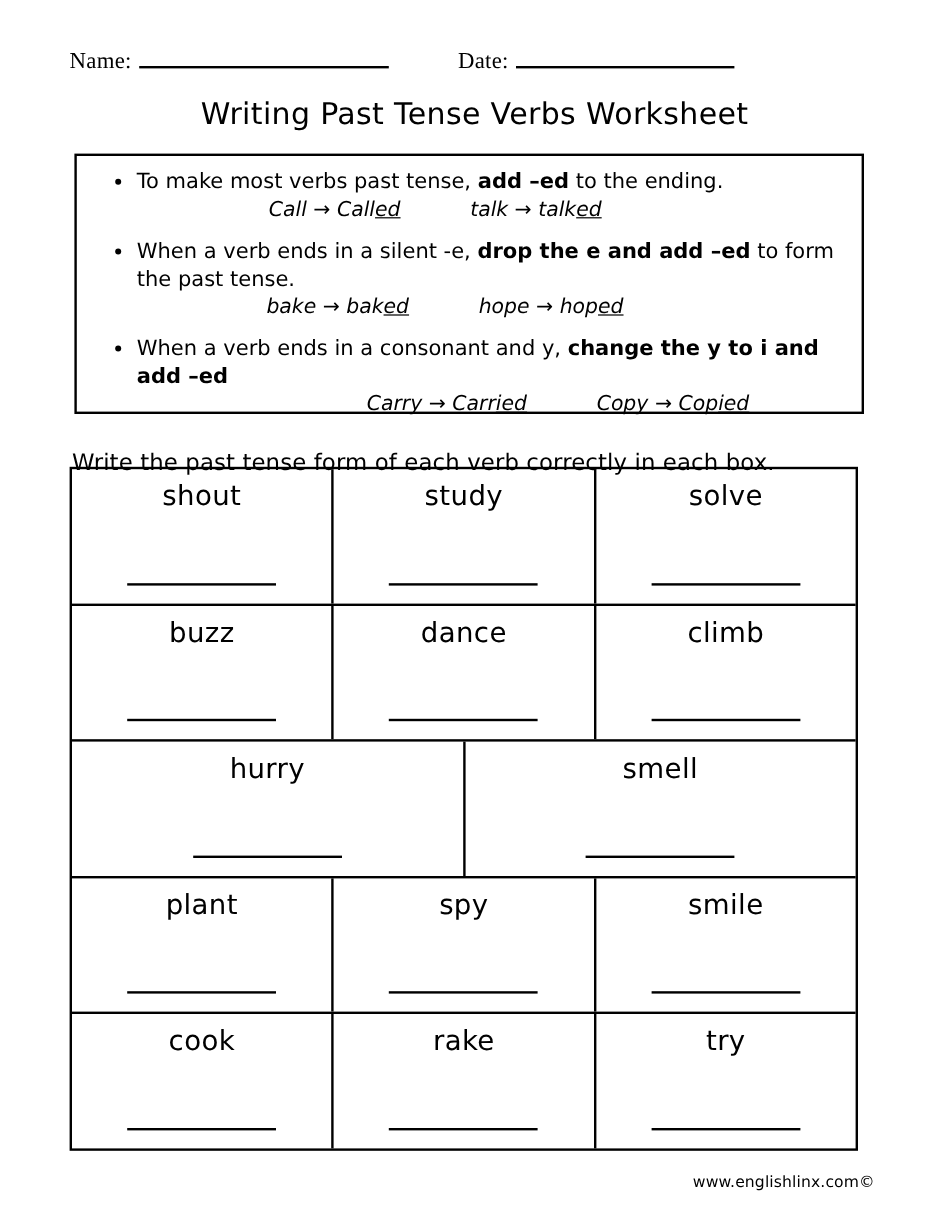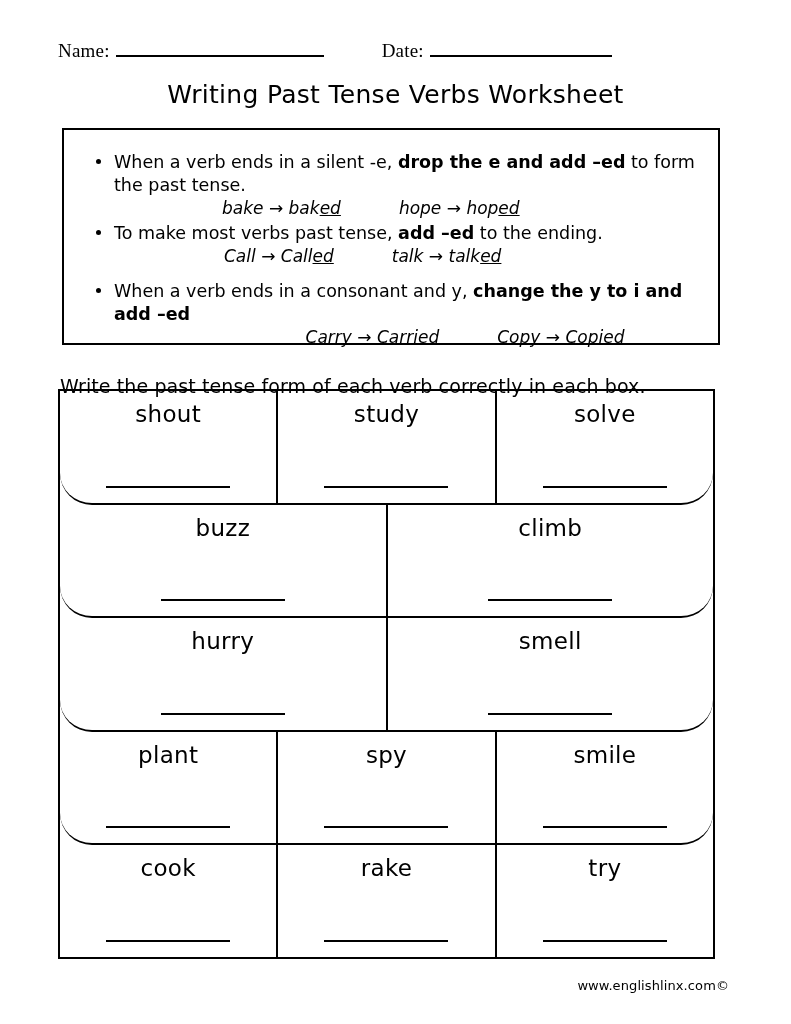--- a/index.html
+++ b/index.html
@@ -129,21 +129,20 @@
     border: 2.5px solid #000;
     box-sizing: border-box;
     display: flex;
     flex-direction: column;
   }
   .grid-row {
     flex: 1 1 0;
     display: flex;
     border-bottom: 2px solid #000;
     box-sizing: border-box;
-    border-radius: 32px;
   }
   .grid-row:last-child { border-bottom: none; }
   .cell {
     flex: 1 1 0;
     border-right: 2px solid #000;
     box-sizing: border-box;
     position: relative;
     display: flex;
     flex-direction: column;
     align-items: center;
@@ -183,34 +182,34 @@
     <span class="nd-rule name"></span>
     <span class="nd-gap"></span>
     <span class="nd-label">Date:</span>
     <span class="nd-rule date"></span>
   </div>
 
   <div class="title">Writing Past Tense Verbs Worksheet</div>
 
   <div class="rules-box">
 
+    <div class="rule r1">
+      <span class="rule-line">
+        <span class="bullet"></span><span>To make most verbs past tense, </span><b>add –ed</b><span> to the ending.</span>
+      </span>
+      <span class="examples"><span class="ex1"><span>Call</span> <span>→</span> <span>Call</span><u>ed</u></span><span class="ex2"><span>talk</span> <span>→</span> <span>talk</span><u>ed</u></span></span>
+    </div>
+
     <div class="rule r2">
       <span class="rule-line">
         <span class="bullet"></span><span>When a verb ends in a silent -e, </span><b>drop the e and add –ed</b><span> to form the past tense.</span>
       </span>
       <span class="examples"><span class="ex1"><span>bake</span> <span>→</span> <span>bak</span><u>ed</u></span><span class="ex2"><span>hope</span> <span>→</span> <span>hop</span><u>ed</u></span></span>
     </div>
 
-    <div class="rule r1">
-      <span class="rule-line">
-        <span class="bullet"></span><span>To make most verbs past tense, </span><b>add –ed</b><span> to the ending.</span>
-      </span>
-      <span class="examples"><span class="ex1"><span>Call</span> <span>→</span> <span>Call</span><u>ed</u></span><span class="ex2"><span>talk</span> <span>→</span> <span>talk</span><u>ed</u></span></span>
-    </div>
-
     <div class="rule r3">
       <span class="rule-line">
         <span class="bullet"></span><span>When a verb ends in a consonant and y, </span><b>change the y to i and add –ed</b><span></span>
       </span>
       <span class="examples"><span class="ex1"><span>Carry</span> <span>→</span> <span>Carr</span><u>ied</u></span><span class="ex2"><span>Copy</span> <span>→</span> <span>Cop</span><u>ied</u></span></span>
     </div>
 
   </div>
 
   <div class="directions">Write the past tense form of each verb correctly in each box.</div>
@@ -231,20 +230,24 @@
         <div class="cell-blank"></div>
       </div>
     </div>
 
     <div class="grid-row">
       <div class="cell">
         <div class="cell-word">buzz</div>
         <div class="cell-blank"></div>
       </div>
       <div class="cell">
+        <div class="cell-word">dance</div>
+        <div class="cell-blank"></div>
+      </div>
+      <div class="cell">
         <div class="cell-word">climb</div>
         <div class="cell-blank"></div>
       </div>
     </div>
 
     <div class="grid-row">
       <div class="cell">
         <div class="cell-word">hurry</div>
         <div class="cell-blank"></div>
       </div>

